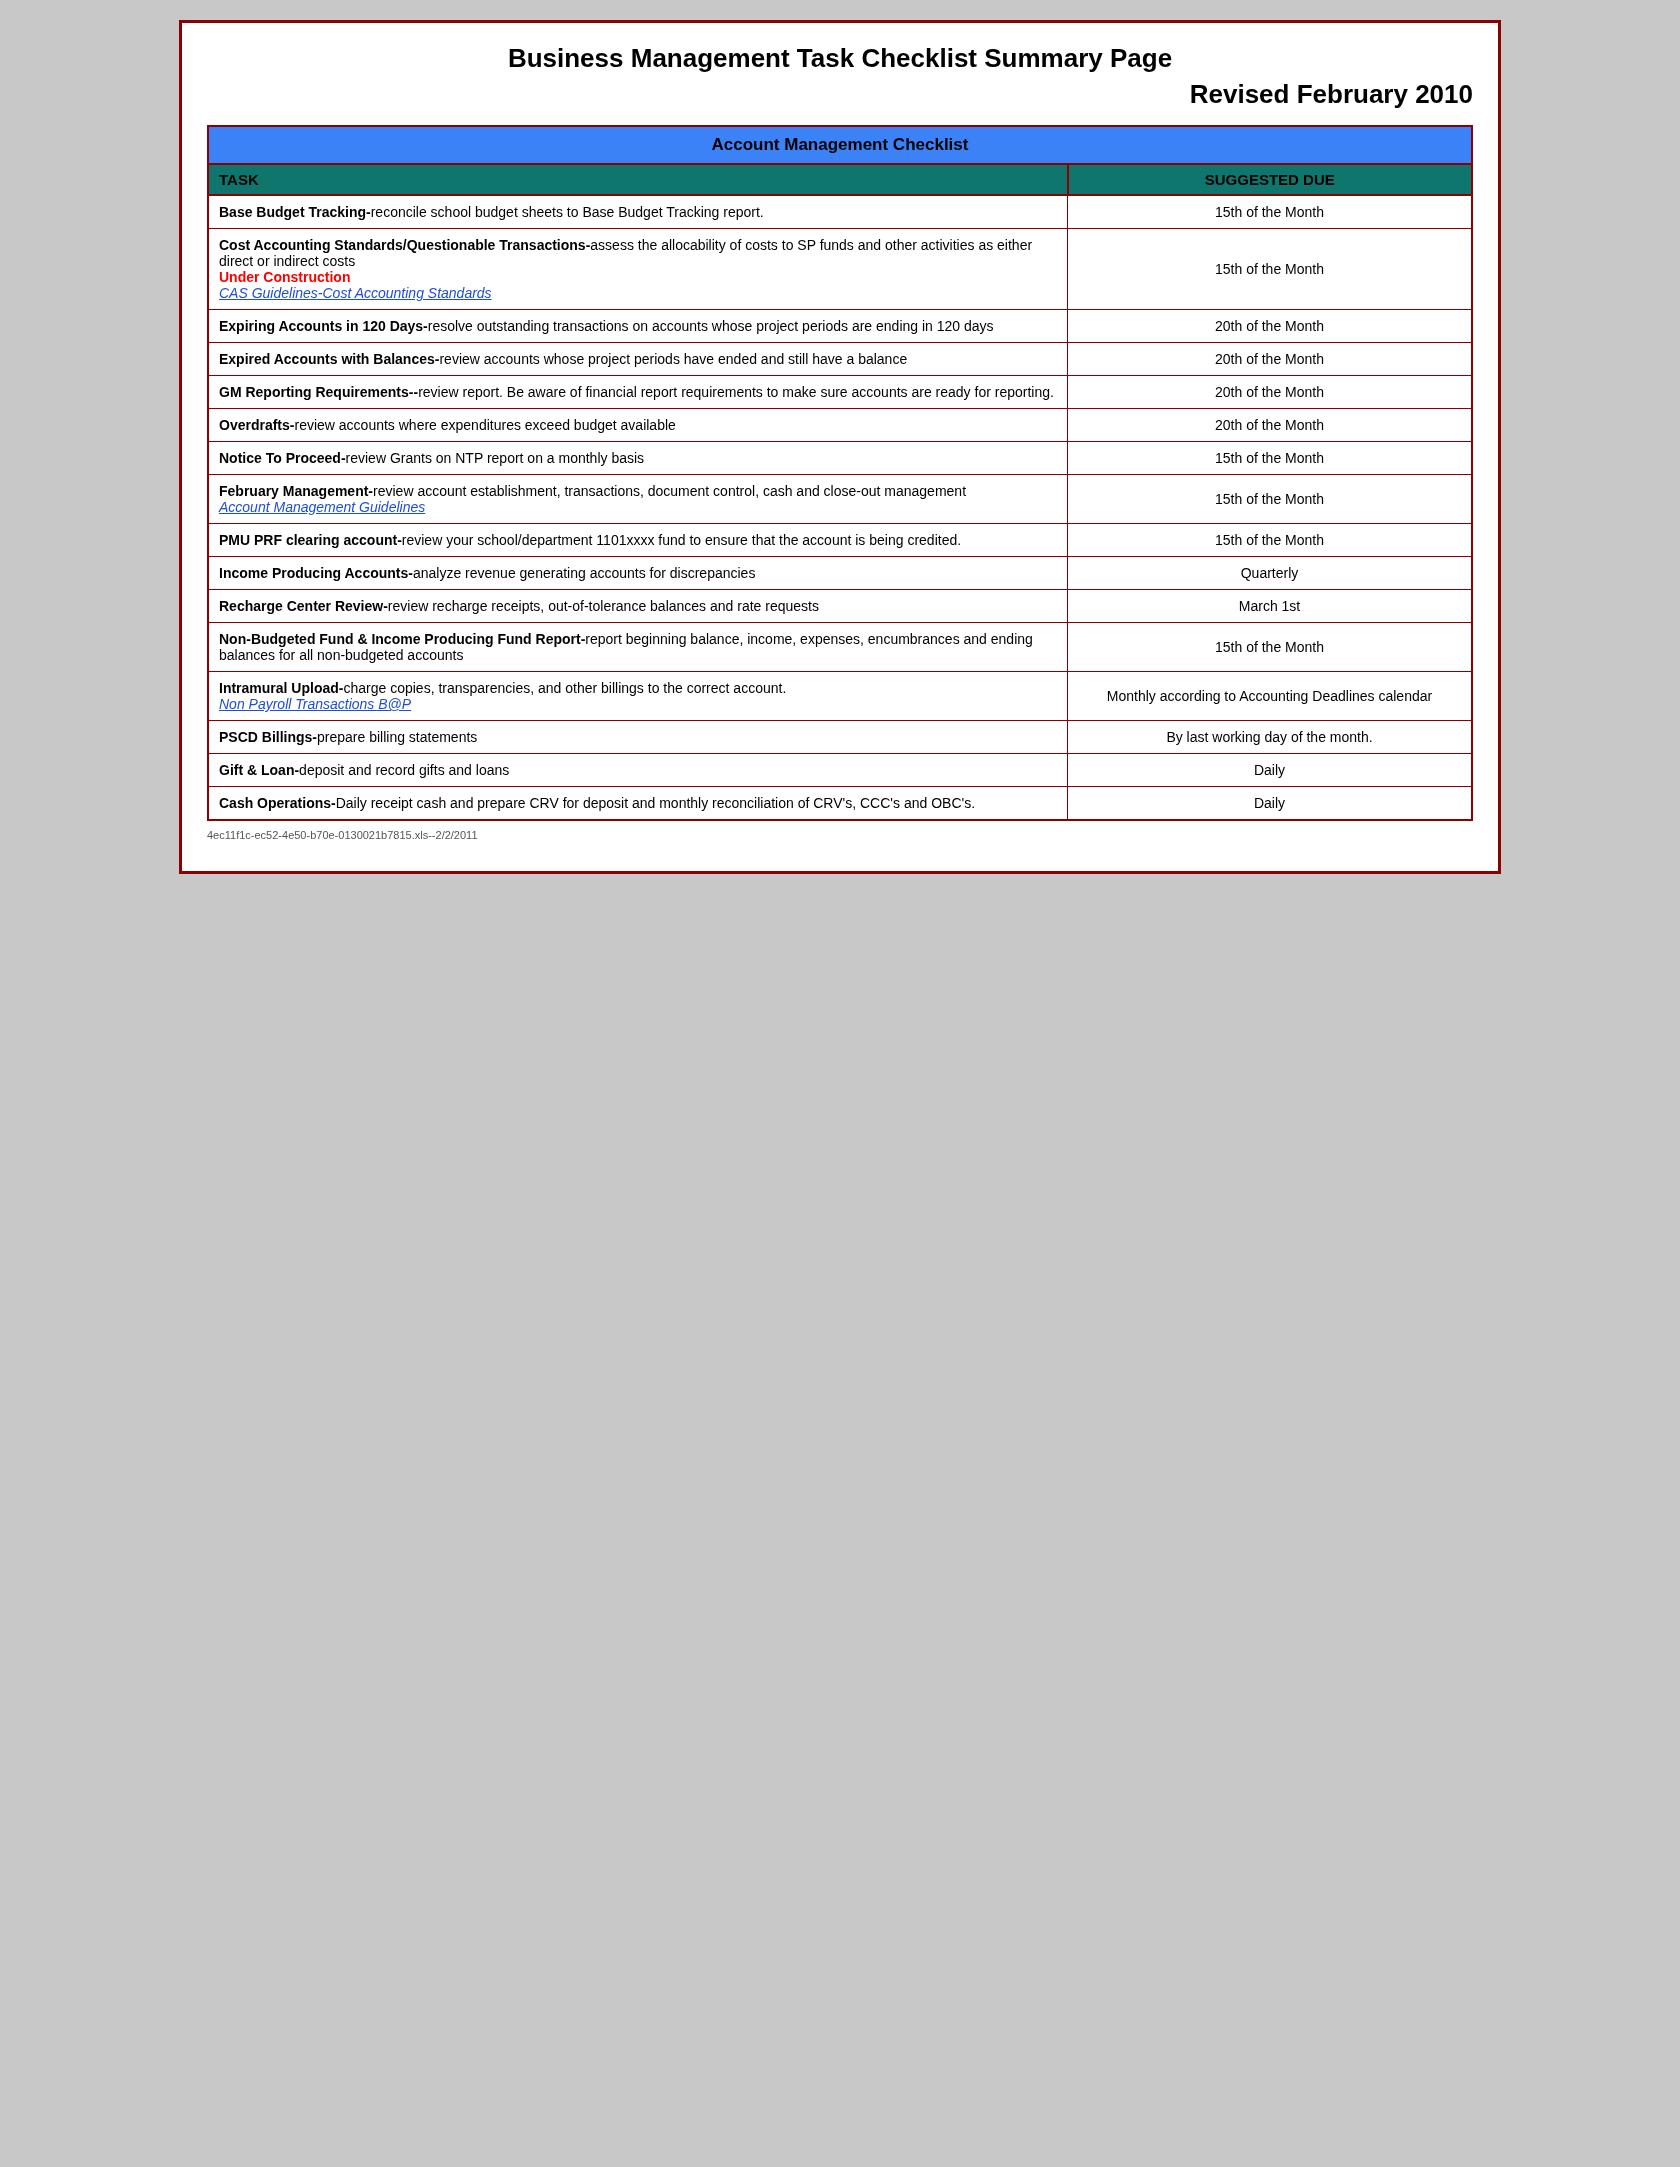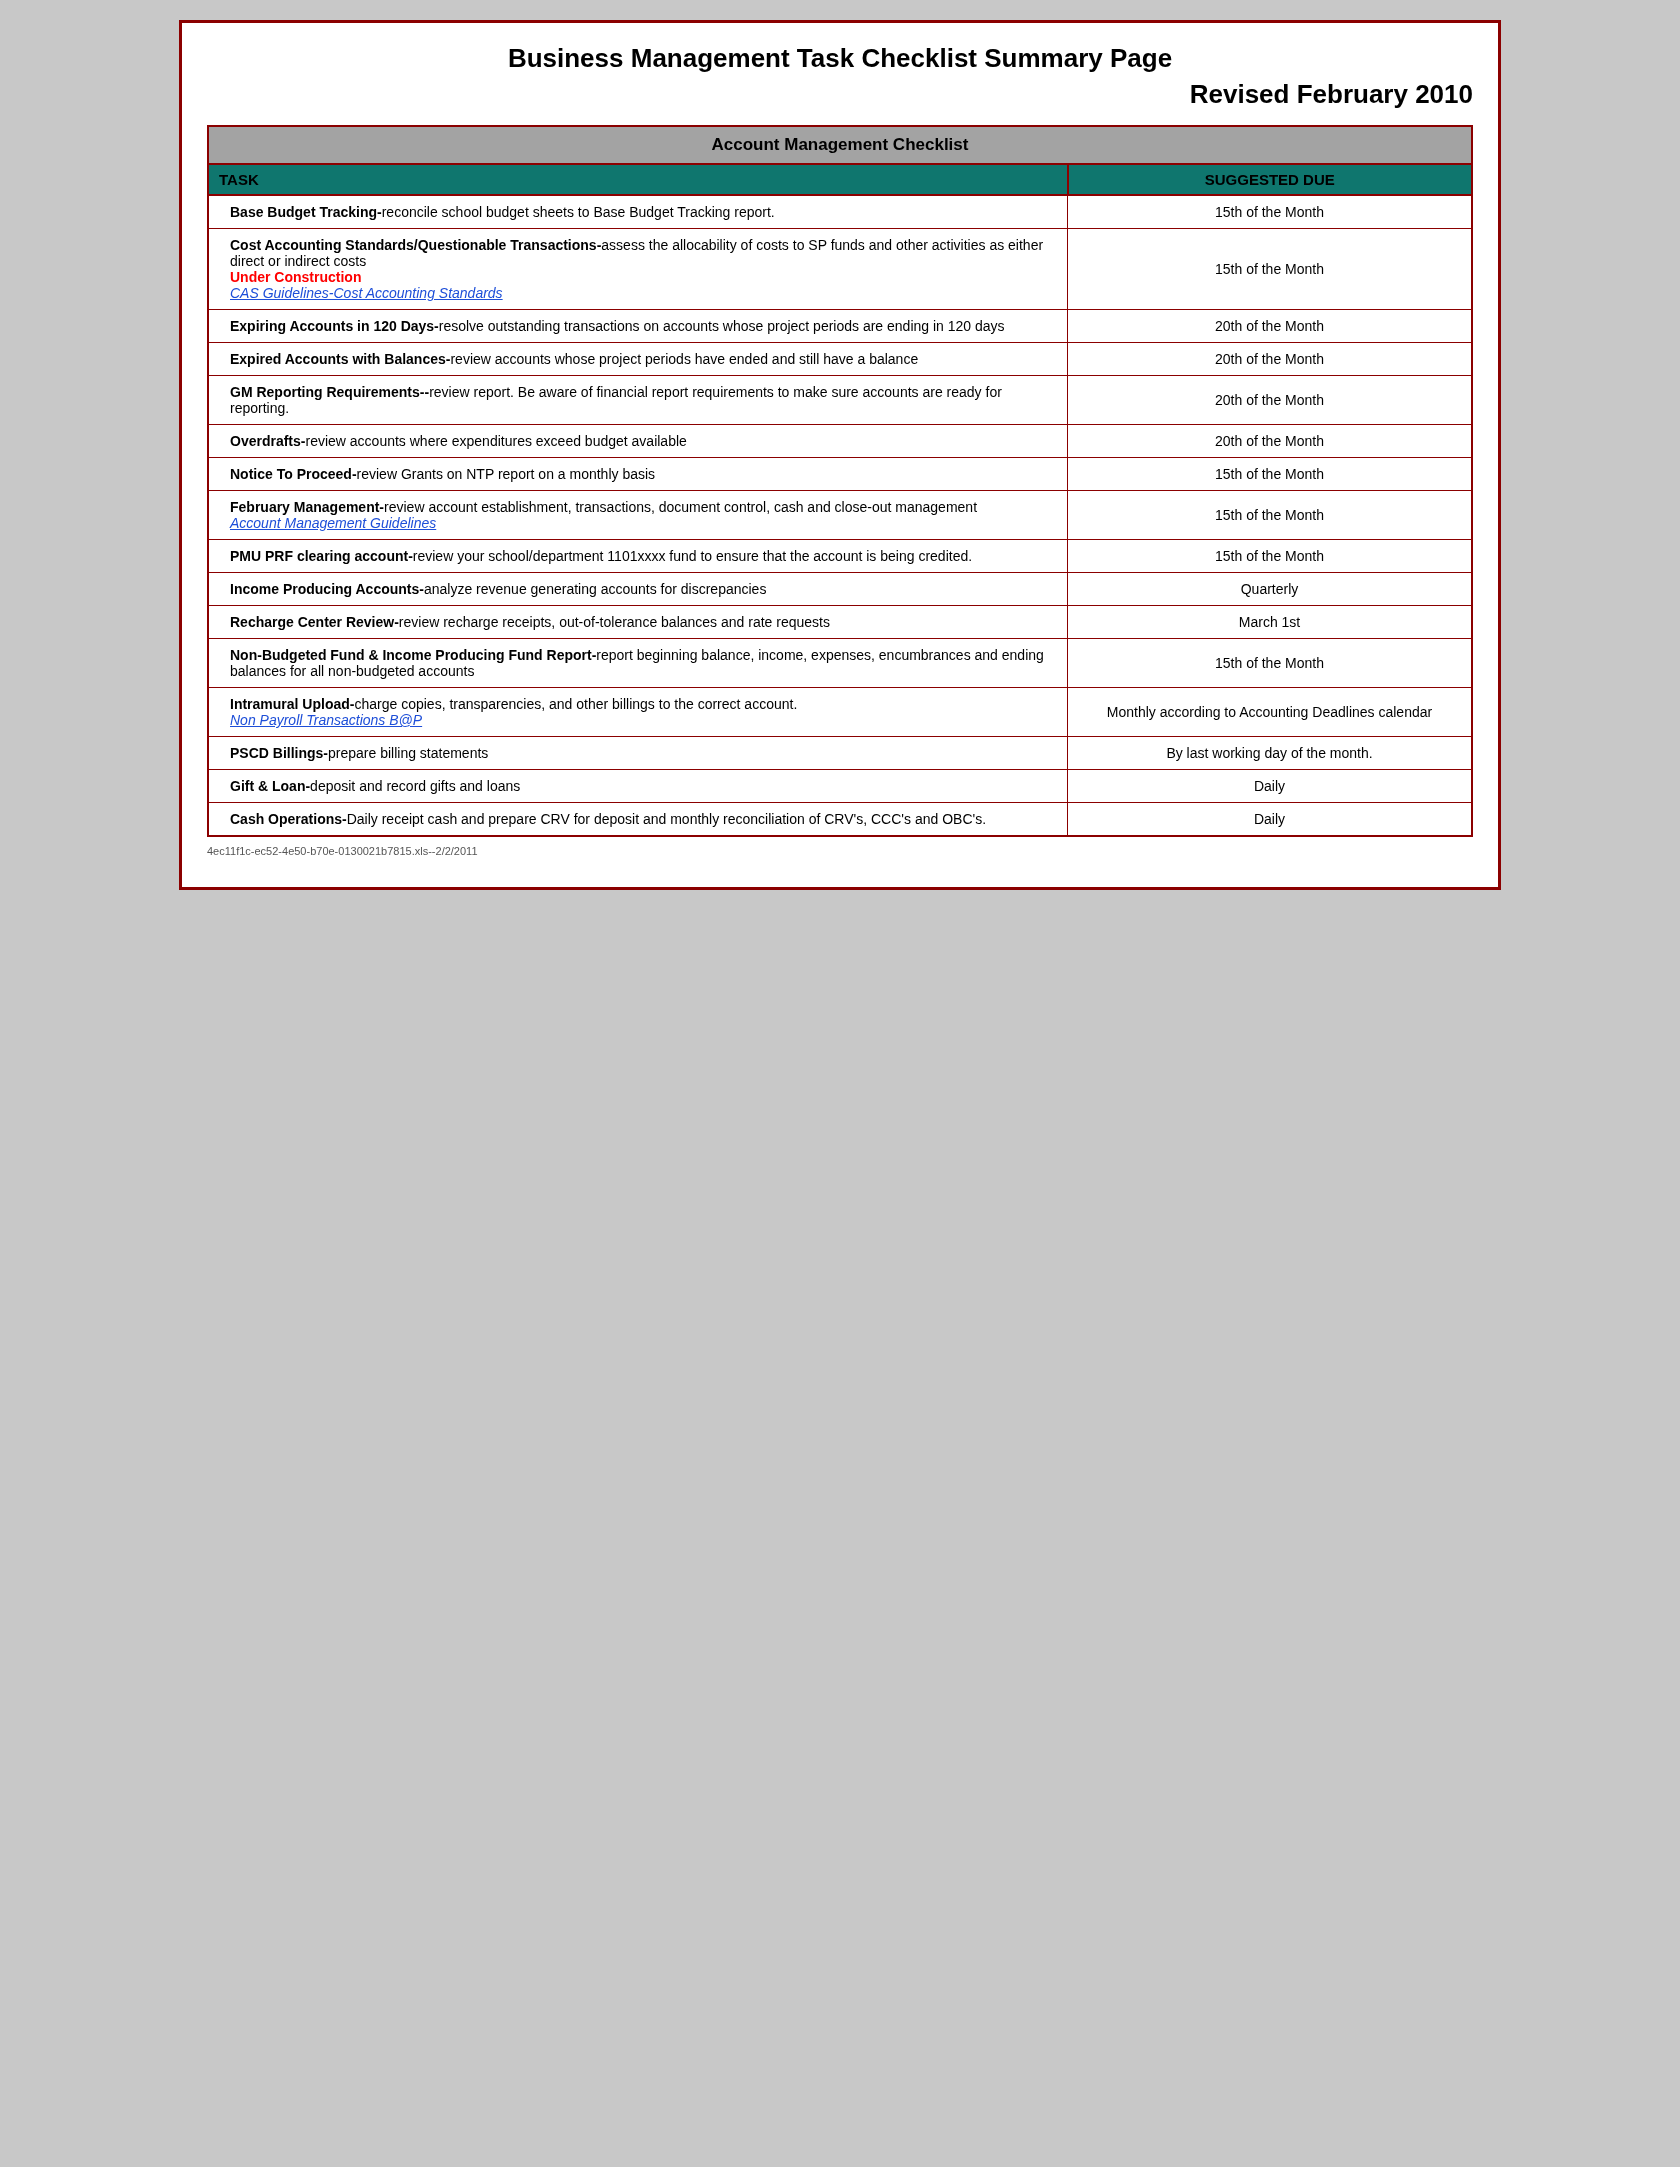--- a/index.html
+++ b/index.html
@@ -32,40 +32,40 @@
       font-weight: bold;
       margin-bottom: 15px;
       color: black;
     }
     table {
       width: 100%;
       border-collapse: collapse;
       border: 2px solid #8b0000;
     }
     .header-row-cyan td {
-      background-color: #a3a3a3;
+      background-color: #3b82f6;
       text-align: center;
       font-size: 17px;
       font-weight: bold;
       color: black;
       padding: 8px 26px;
       border: 2px solid #8b0000;
     }
     .header-row-yellow td {
       background-color: #0f766e;
       font-size: 15px;
       font-weight: bold;
       color: black;
       padding: 6px 10px;
       border: 2px solid #8b0000;
     }
     .data-row td {
       border: 1px solid #8b0000;
       vertical-align: middle;
-      padding: 8px 21px;
+      padding: 8px 10px;
       font-size: 14px;
       color: black;
     }
     .data-row td:first-child {
       width: 68%;
     }
     .data-row td:last-child {
       width: 32%;
       text-align: center;
     }

